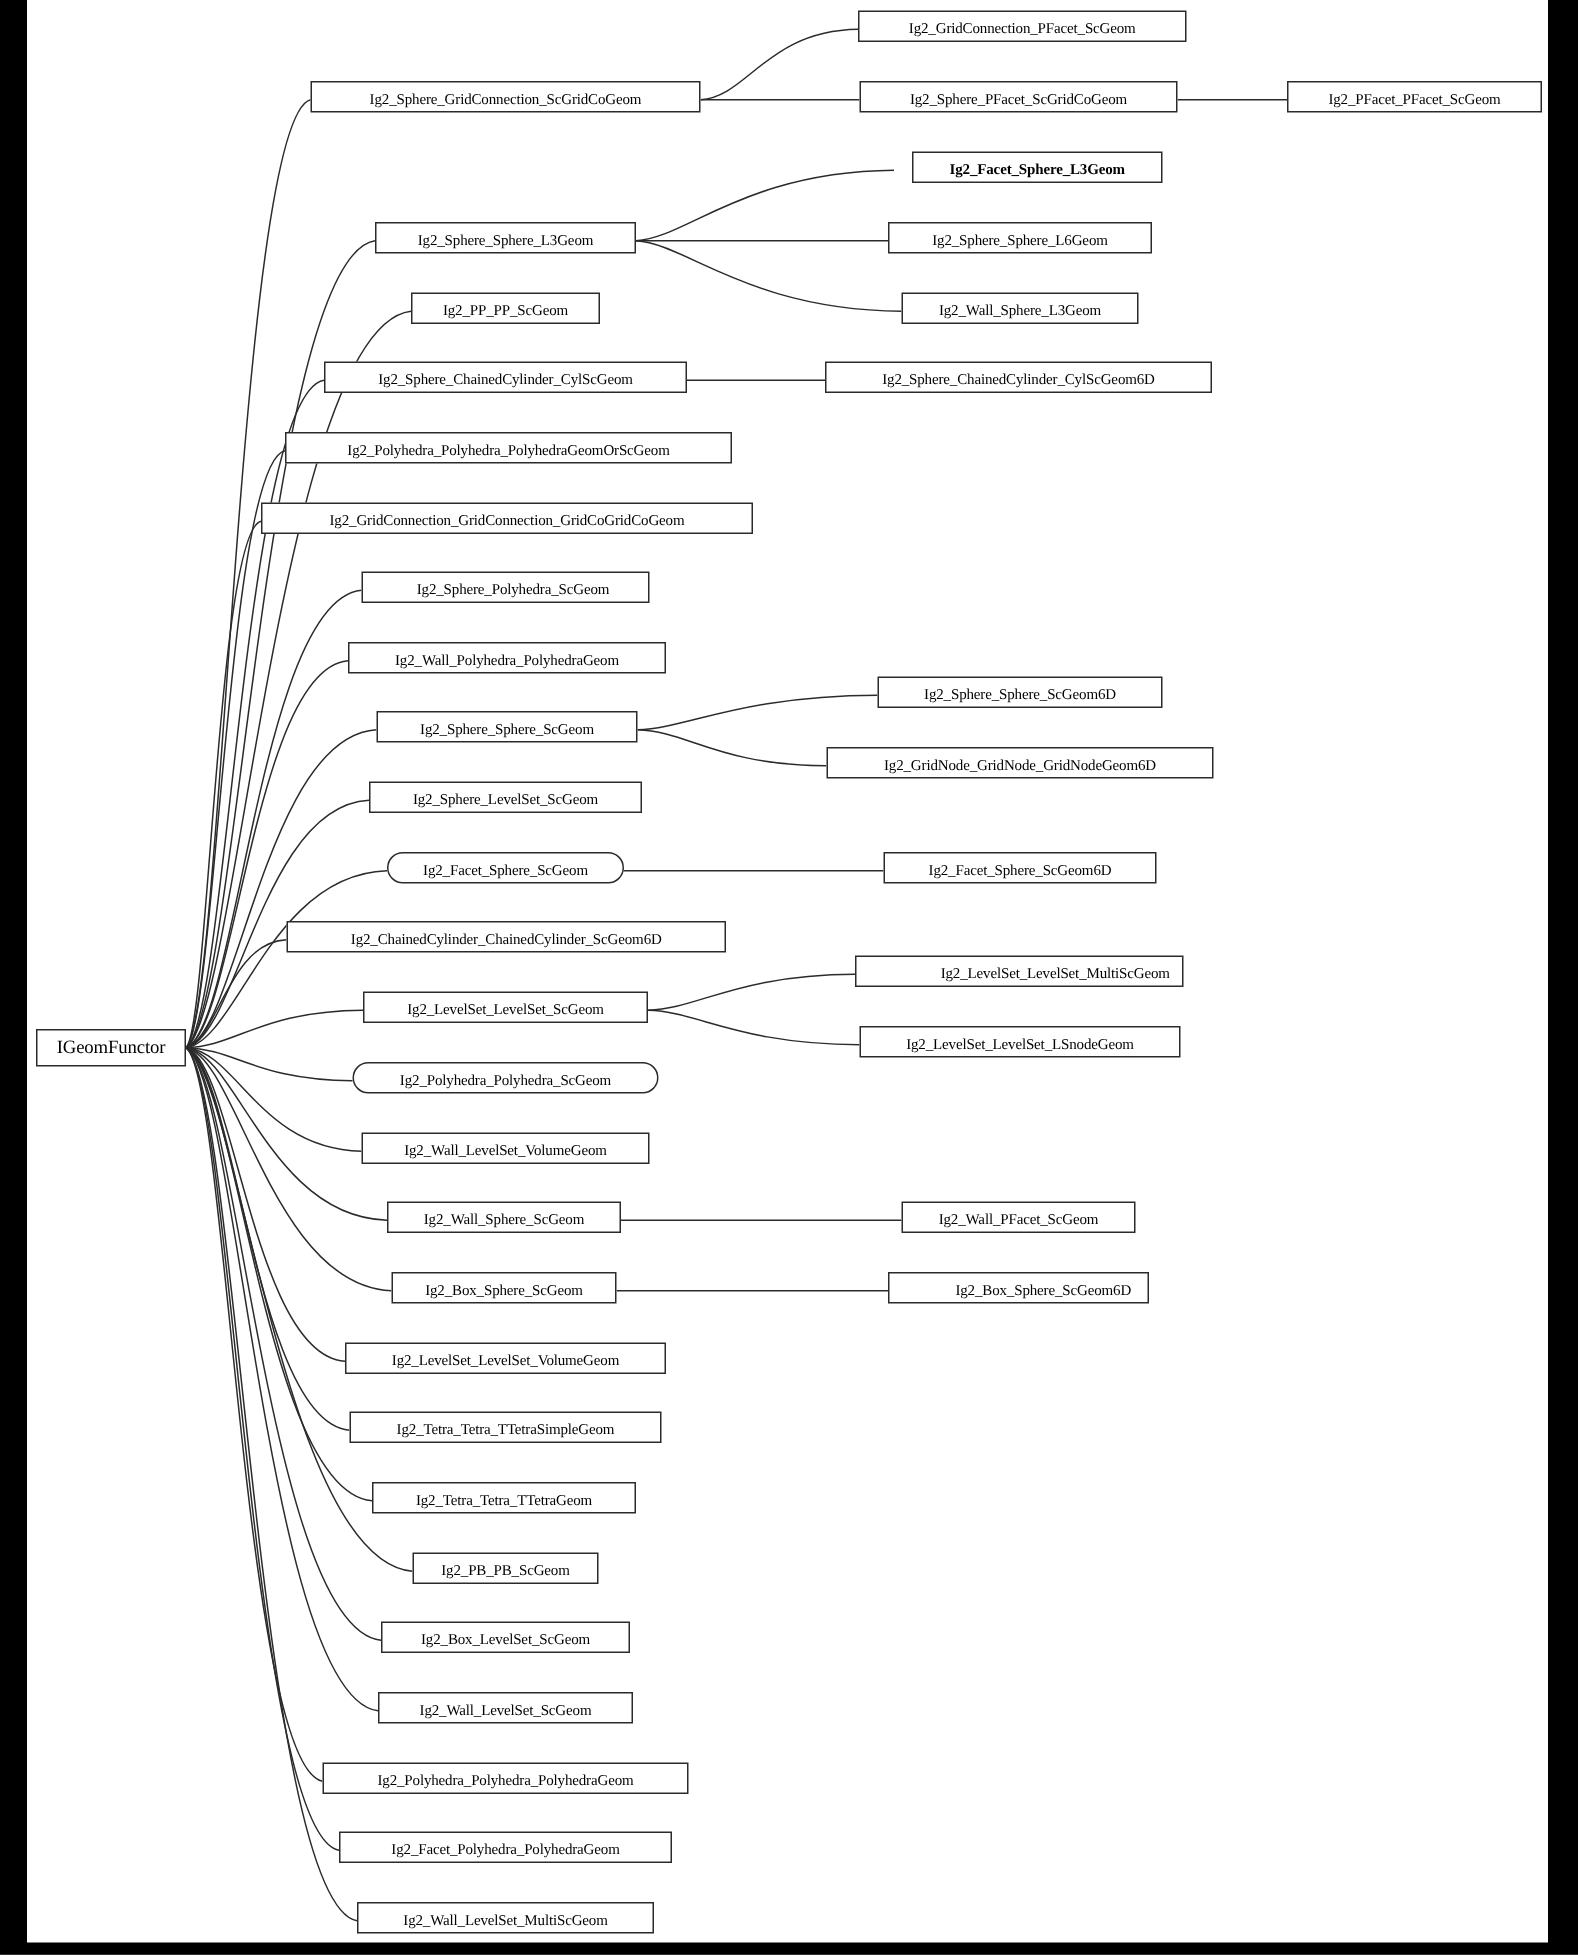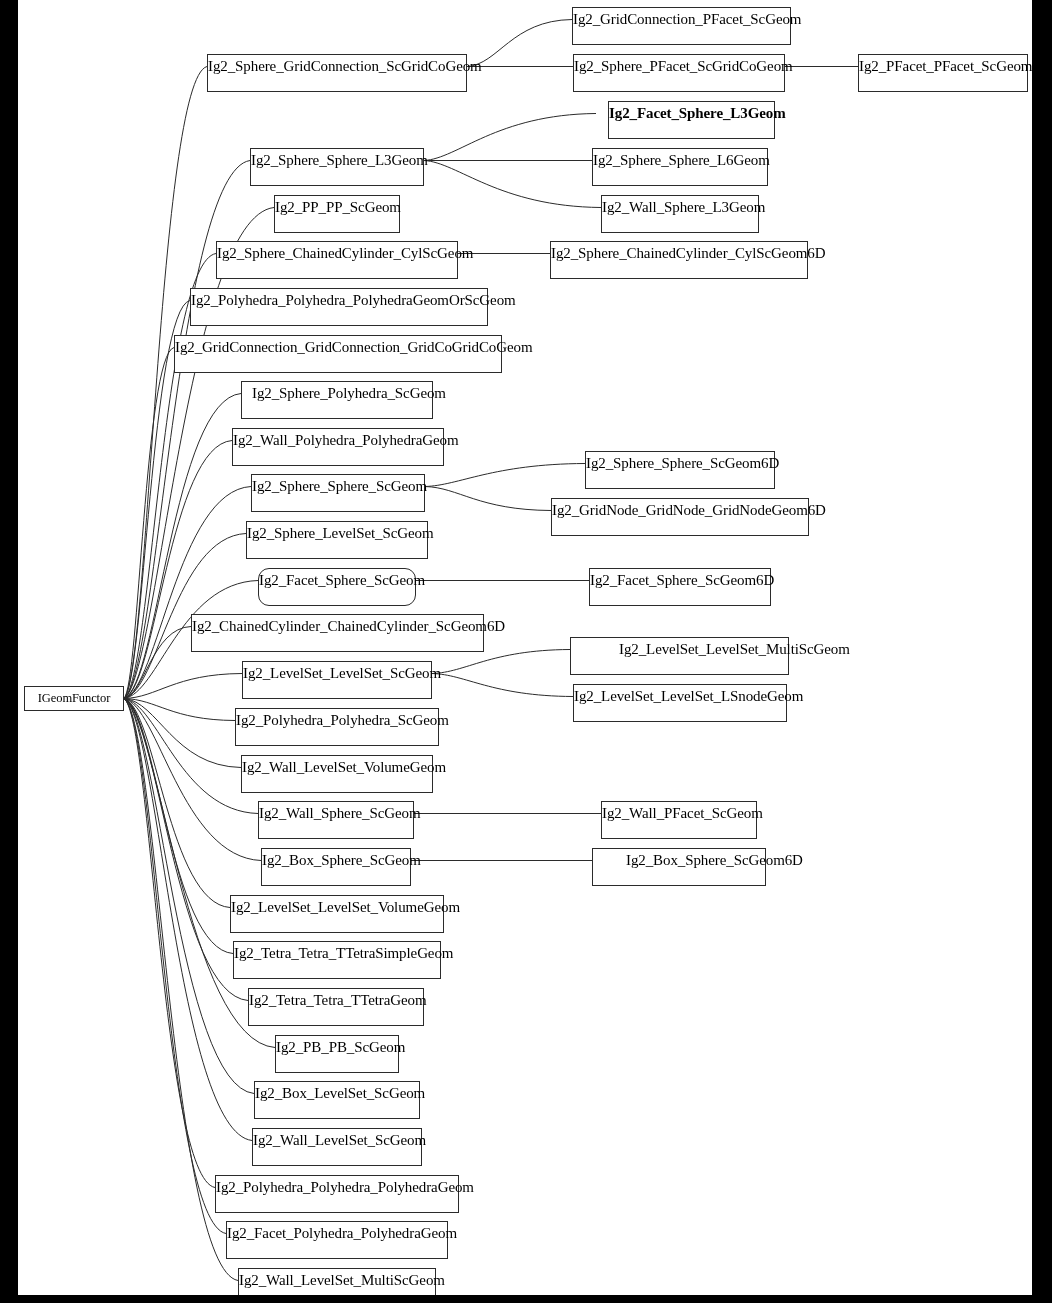--- a/index.html
+++ b/index.html
@@ -30,25 +30,25 @@
     top: 0;
     width: 1014px;
     height: 1295px;
     display: block;
   }
   .node-box {
     position: absolute;
     box-sizing: border-box;
     border: 1px solid #2b2b2b;
     background: #ffffff;
-    height: 38px;
+    height: 21px;
     line-height: 23px;
     text-align: center;
     white-space: nowrap;
-    font-size: 15px;
+    font-size: 10px;
     color: #000000;
     font-family: "Liberation Serif", "DejaVu Serif", serif;
     letter-spacing: -0.1px;
     z-index: 5;
   }
   .node-box.root {
     font-size: 12.5px;
   }
 </style>
 </head>
@@ -125,21 +125,21 @@
         <div class="node-box" style="left: 567px; top: 451px; width: 190px;">Ig2_Sphere_Sphere_ScGeom6D</div>
         <div class="node-box" style="left: 233px; top: 474px; width: 174px;">Ig2_Sphere_Sphere_ScGeom</div>
         <div class="node-box" style="left: 533px; top: 498px; width: 258px;">Ig2_GridNode_GridNode_GridNodeGeom6D</div>
         <div class="node-box" style="left: 228px; top: 521px; width: 182px;">Ig2_Sphere_LevelSet_ScGeom</div>
         <div class="node-box" style="left: 240px; top: 568px; width: 158px; border-radius: 11px;">Ig2_Facet_Sphere_ScGeom</div>
         <div class="node-box" style="left: 571px; top: 568px; width: 182px;">Ig2_Facet_Sphere_ScGeom6D</div>
         <div class="node-box" style="left: 173px; top: 614px; width: 293px;">Ig2_ChainedCylinder_ChainedCylinder_ScGeom6D</div>
         <div class="node-box" style="left: 552px; top: 637px; width: 219px; padding-left: 48px;">Ig2_LevelSet_LevelSet_MultiScGeom</div>
         <div class="node-box" style="left: 224px; top: 661px; width: 190px;">Ig2_LevelSet_LevelSet_ScGeom</div>
         <div class="node-box" style="left: 555px; top: 684px; width: 214px;">Ig2_LevelSet_LevelSet_LSnodeGeom</div>
-        <div class="node-box" style="left: 217px; top: 708px; width: 204px;">Ig2_Polyhedra_Polyhedra_ScGeom</div>
+        <div class="node-box" style="left: 217px; top: 708px; width: 204px; border-radius: 12px;">Ig2_Polyhedra_Polyhedra_ScGeom</div>
         <div class="node-box" style="left: 223px; top: 755px; width: 192px;">Ig2_Wall_LevelSet_VolumeGeom</div>
         <div class="node-box" style="left: 240px; top: 801px; width: 156px;">Ig2_Wall_Sphere_ScGeom</div>
         <div class="node-box" style="left: 583px; top: 801px; width: 156px;">Ig2_Wall_PFacet_ScGeom</div>
         <div class="node-box" style="left: 243px; top: 848px; width: 150px;">Ig2_Box_Sphere_ScGeom</div>
         <div class="node-box" style="left: 574px; top: 848px; width: 174px; padding-left: 33px;">Ig2_Box_Sphere_ScGeom6D</div>
         <div class="node-box" style="left: 212px; top: 895px; width: 214px;">Ig2_LevelSet_LevelSet_VolumeGeom</div>
         <div class="node-box" style="left: 215px; top: 941px; width: 208px;">Ig2_Tetra_Tetra_TTetraSimpleGeom</div>
         <div class="node-box" style="left: 230px; top: 988px; width: 176px;">Ig2_Tetra_Tetra_TTetraGeom</div>
         <div class="node-box" style="left: 257px; top: 1035px; width: 124px;">Ig2_PB_PB_ScGeom</div>
         <div class="node-box" style="left: 236px; top: 1081px; width: 166px;">Ig2_Box_LevelSet_ScGeom</div>

